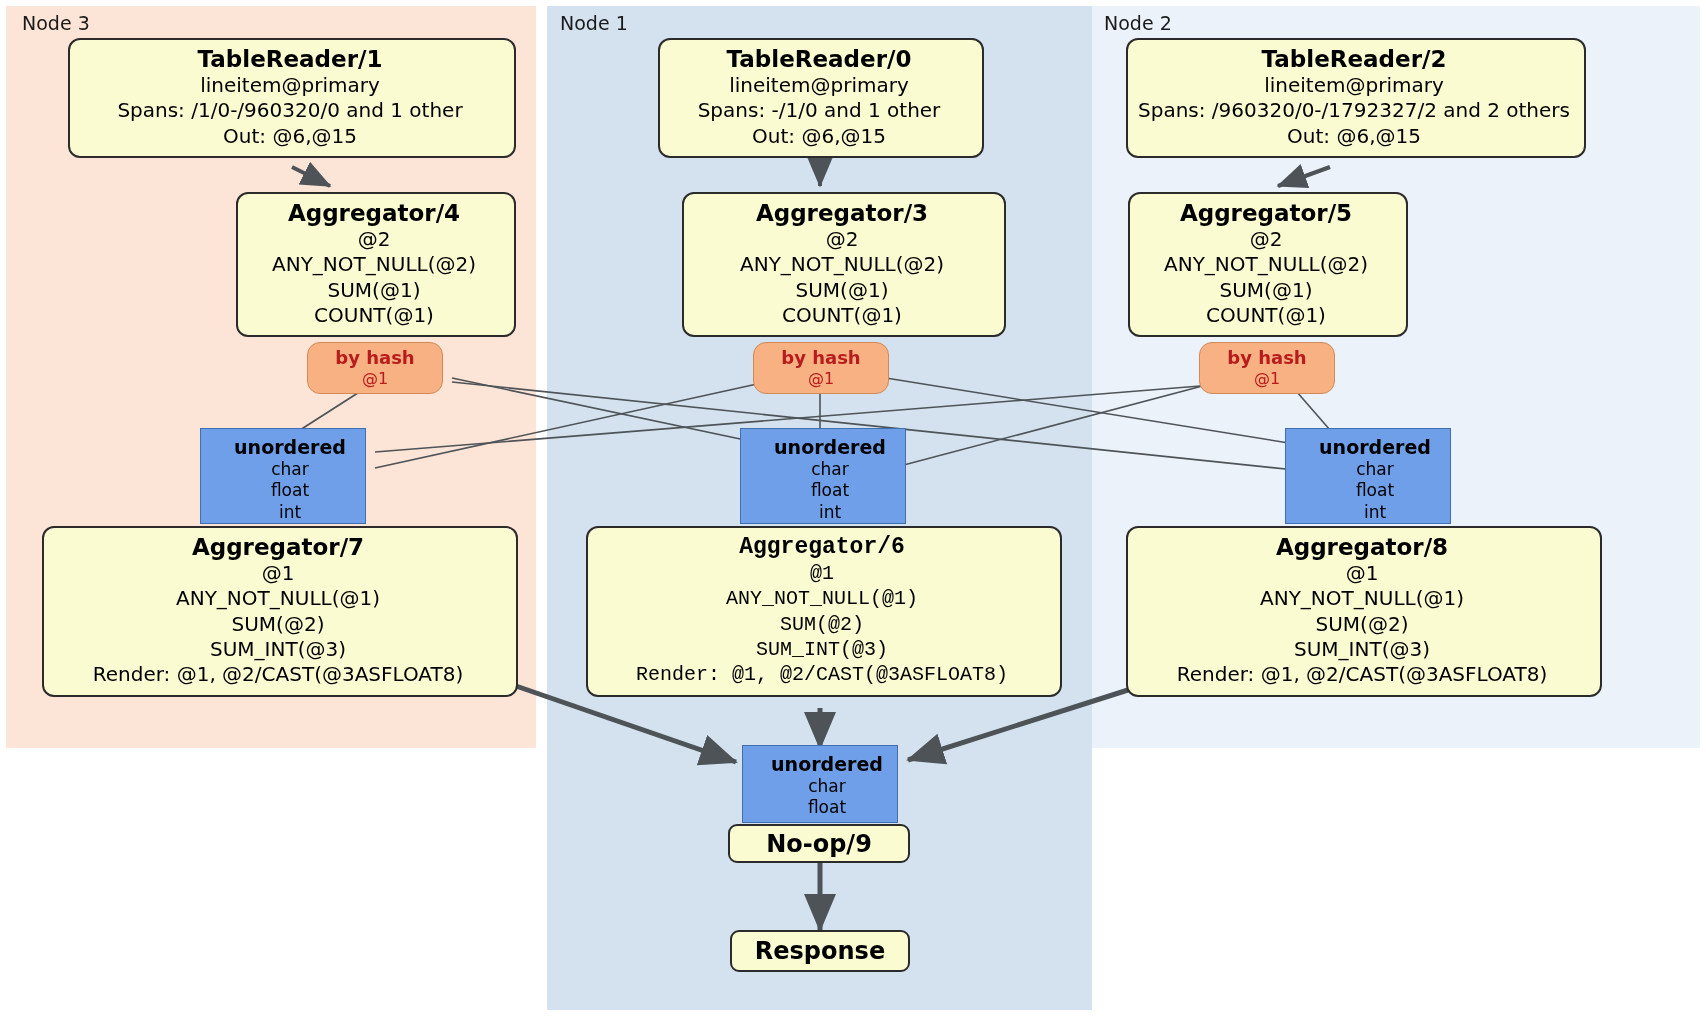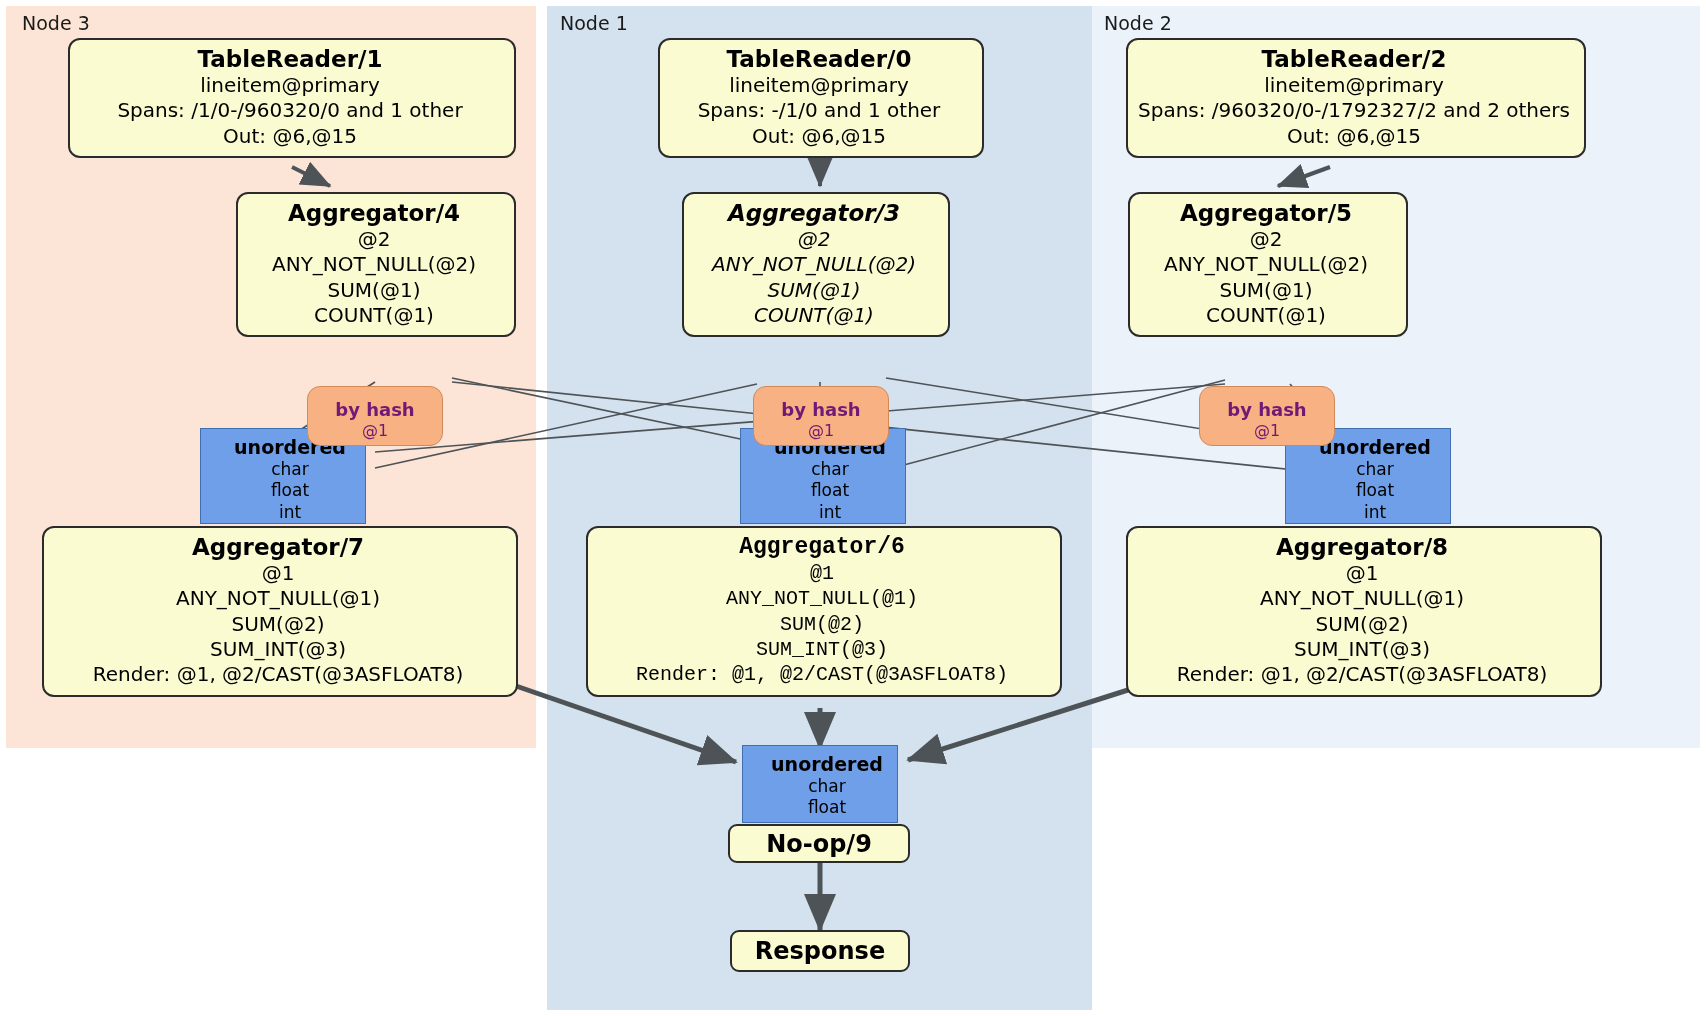--- a/index.html
+++ b/index.html
@@ -78,24 +78,23 @@
     white-space: nowrap;
   }
   
   .hashbadge {
     position: absolute;
     box-sizing: border-box;
     background: #f7b183;
     border: 1px solid #d08a58;
     border-radius: 13px;
     text-align: center;
-    padding: 12px 12px 5px 12px;
-    color: #701a75;
+    padding: 4px 12px 5px 12px;
+    color: #b91c1c;
     z-index: 9;
-    margin-top: 44px;
   }
   .hashbadge .title {
     font-weight: bold;
     font-size: 18px;
     line-height: 1.2;
     white-space: nowrap;
   }
   .hashbadge .line {
     font-size: 16px;
     line-height: 1.2;
@@ -199,21 +198,21 @@
   </div>
 
   <div class="proc" style="left:236px; top:192px; width:280px;">
     <div class="title">Aggregator/4</div>
     <div class="line">@2</div>
     <div class="line">ANY_NOT_NULL(@2)</div>
     <div class="line">SUM(@1)</div>
     <div class="line">COUNT(@1)</div>
   </div>
 
-  <div class="proc" style="left:682px; top:192px; width:268px;font-style:italic;">
+  <div class="proc" style="left:682px; top:192px; width:324px;">
     <div class="title">Aggregator/3</div>
     <div class="line">@2</div>
     <div class="line">ANY_NOT_NULL(@2)</div>
     <div class="line">SUM(@1)</div>
     <div class="line">COUNT(@1)</div>
   </div>
 
   <div class="proc" style="left:1128px; top:192px; width:280px;">
     <div class="title">Aggregator/5</div>
     <div class="line">@2</div>

